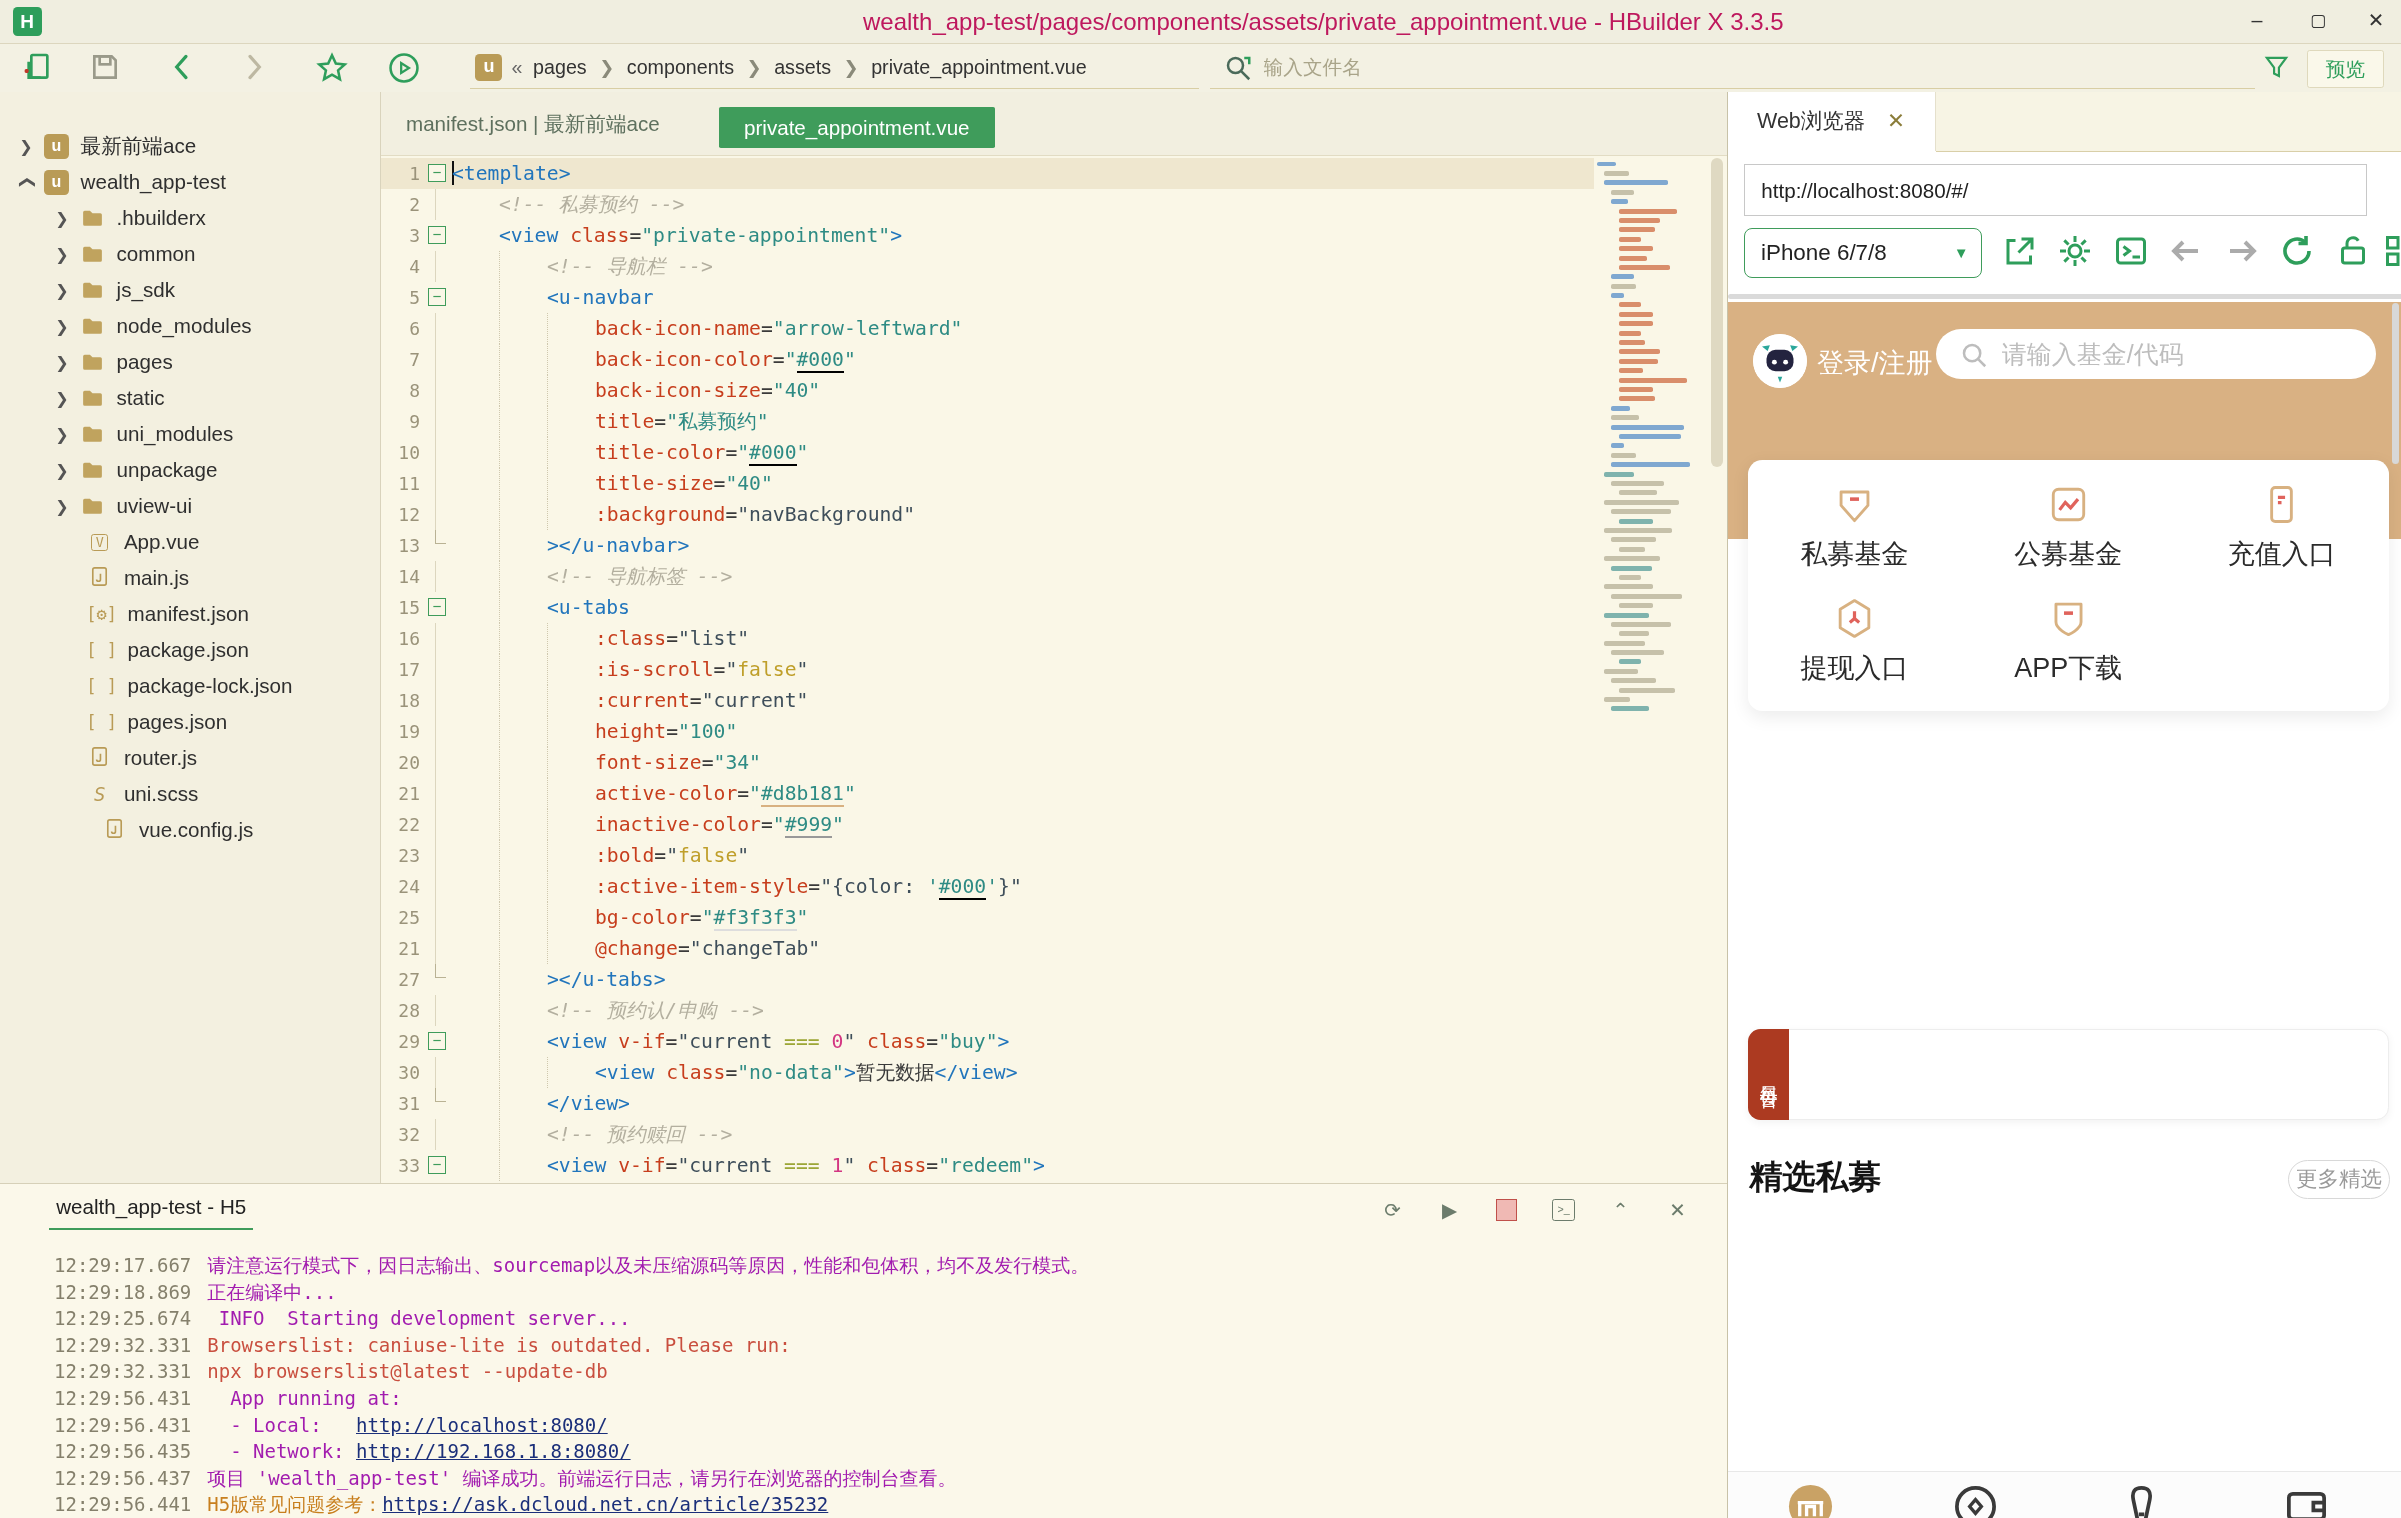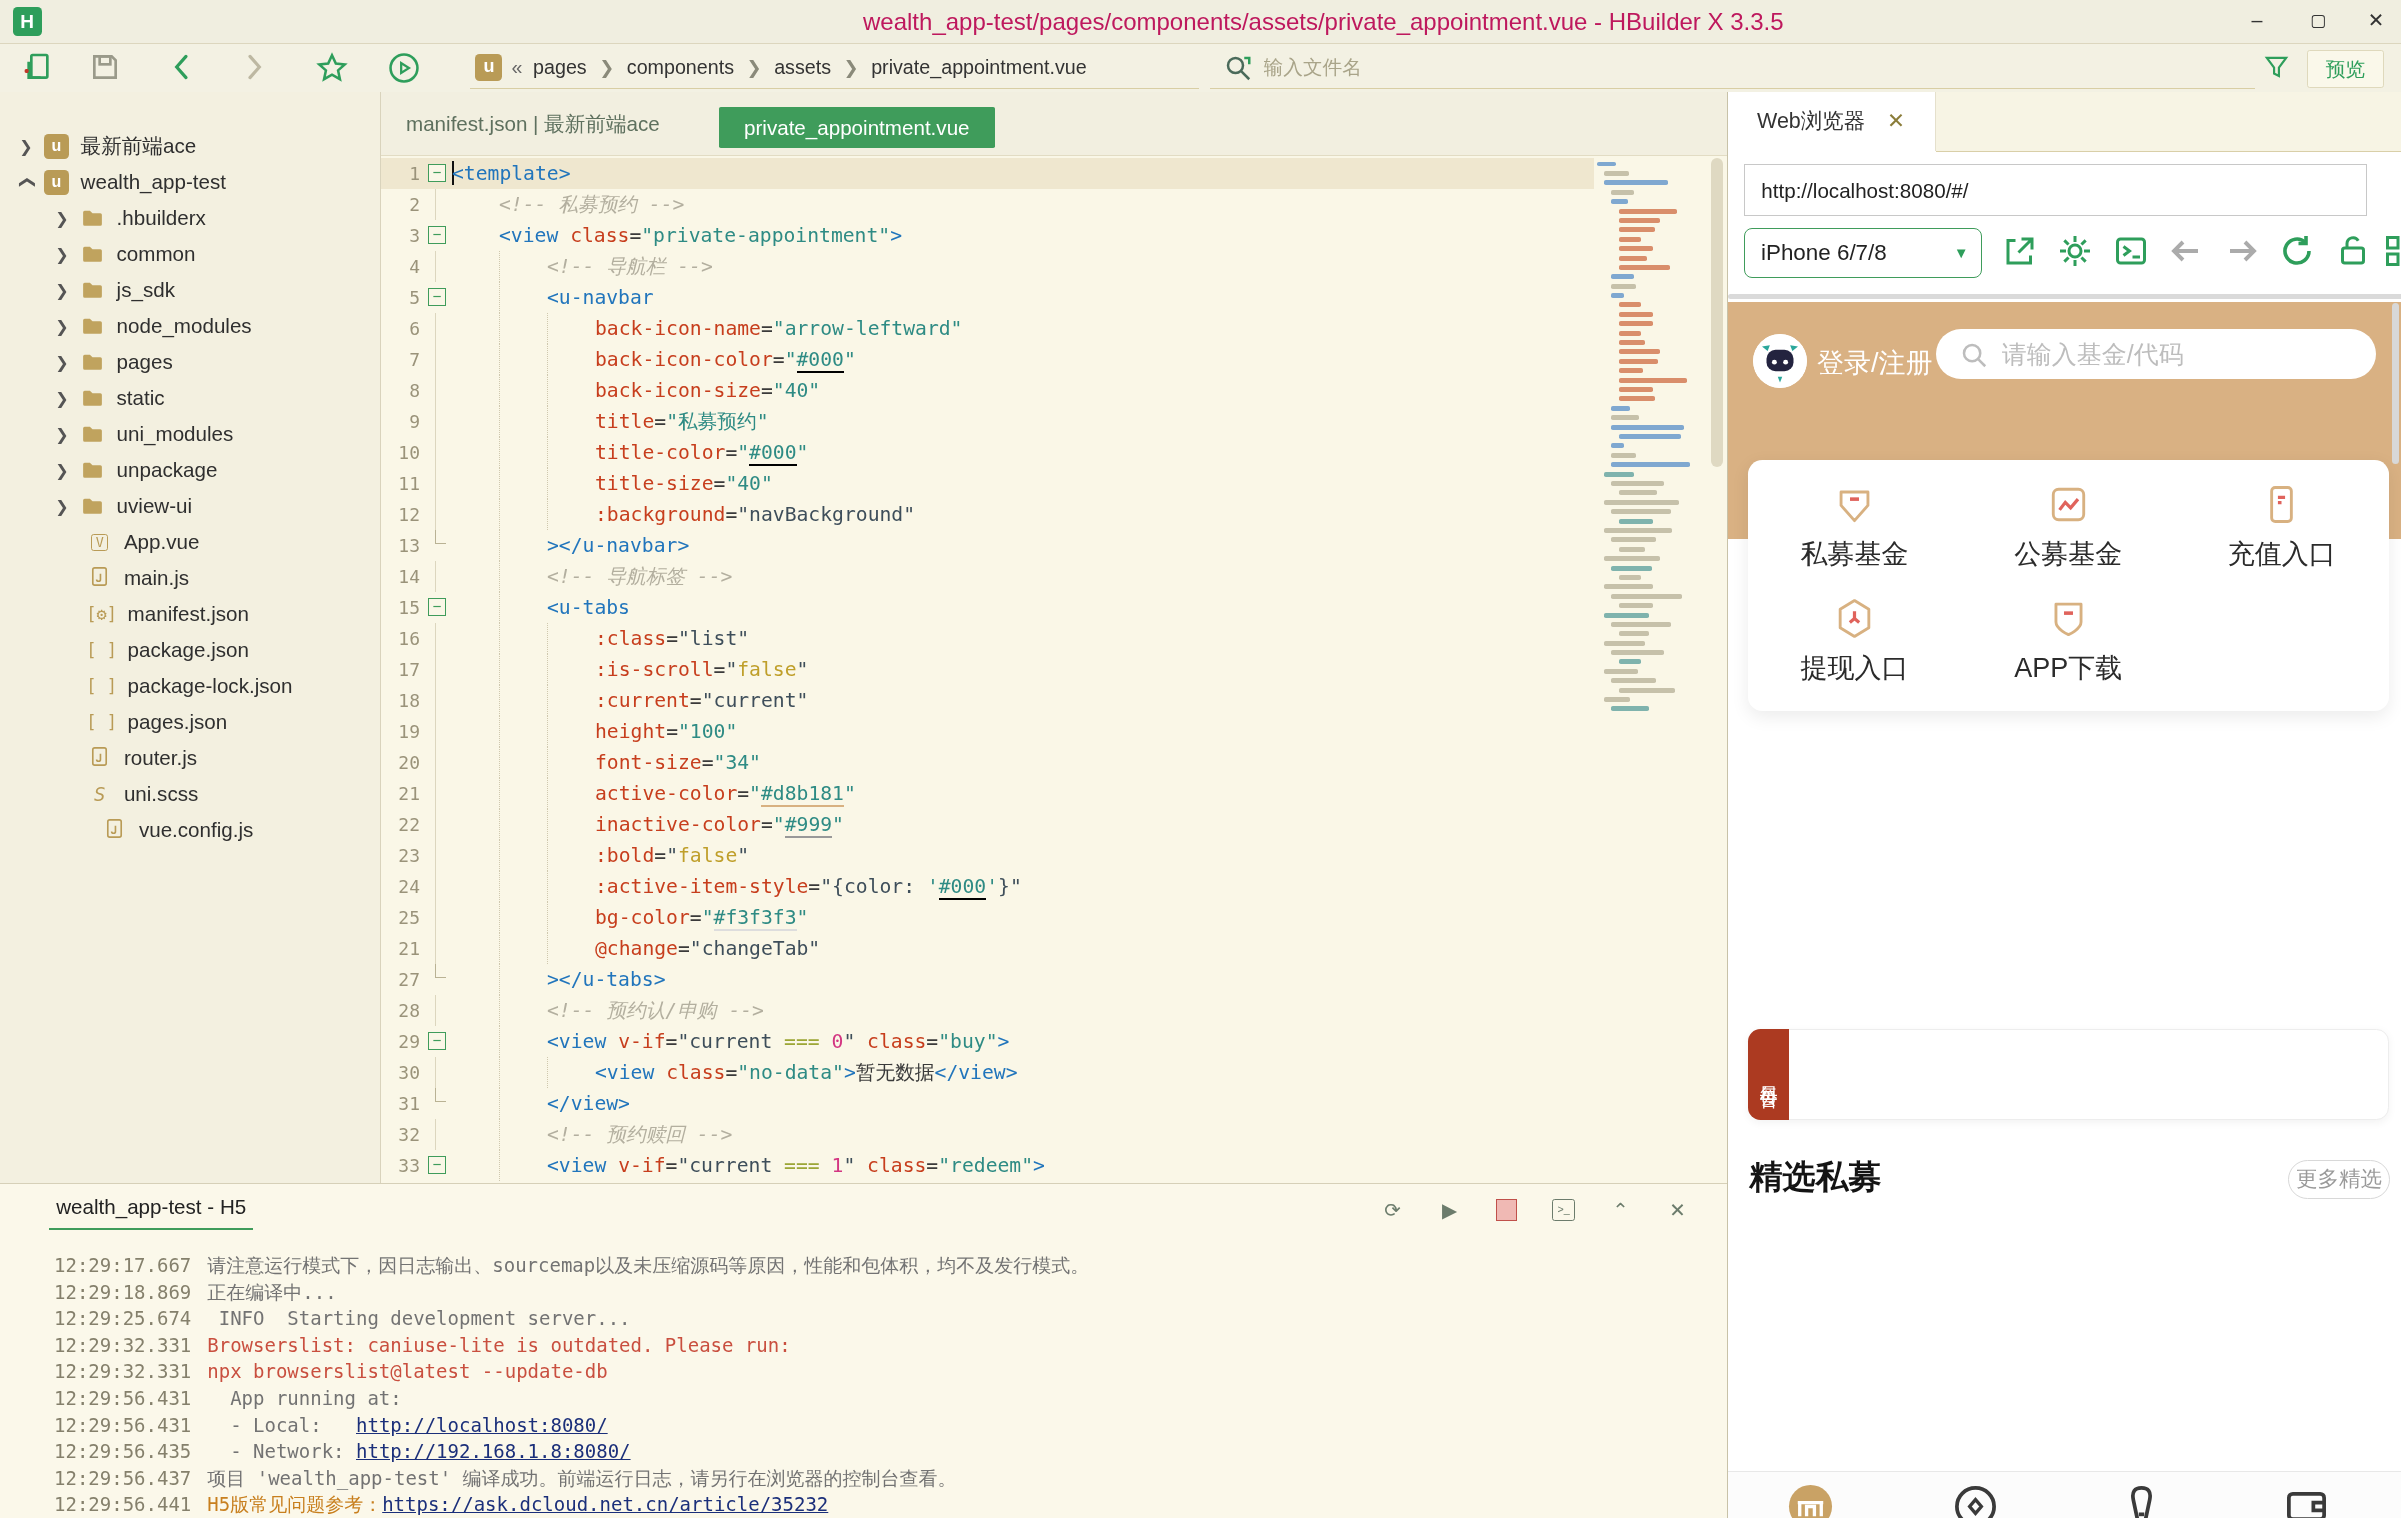--- a/index.html
+++ b/index.html
@@ -65,21 +65,21 @@
   
   .console{position:absolute;left:0;top:1183px;width:1727px;height:336px;background:#FBF8EA;border-top:0.9px solid #D6D0B8;}
   .ctab{position:absolute;left:49px;top:10.7px;font-size:20.6px;color:#222;padding:0 7.2px 9px 7.2px;border-bottom:2.7px solid #3F9C5B;cursor:pointer;}
   .cicons{position:absolute;right:36px;top:12.5px;display:flex;gap:30px;align-items:center;}
   .cico{width:27px;height:27px;text-align:center;line-height:27px;font-size:19.7px;color:#6c7c6c;cursor:pointer;}
   .cstop{width:19.7px;height:19.7px;background:#F0B9B4;border:1.8px solid #C0504A;}
   .cterm{width:21.5px;height:19.7px;border:1.8px solid #6c7c6c;border-radius:2.7px;font-size:10.7px;line-height:18px;color:#6c7c6c;}
   .clog{position:absolute;left:54px;top:68px;right:14.3px;font-family:"DejaVu Sans Mono",monospace;
         font-size:19px;line-height:26.6px;white-space:pre-wrap;}
   .lg-time{color:#85806C;margin-right:16px;}
-  .lg-t{color:#737373}.lg-r{color:#C94F3F}.lg-o{color:#C87F1E}
+  .lg-t{color:#a21caf}.lg-r{color:#C94F3F}.lg-o{color:#C87F1E}
   .lg-lk{color:#1B2F7A;text-decoration:underline;cursor:pointer;}
   
   .rpanel{position:absolute;left:1727px;top:92px;width:675px;height:1426px;background:#fff;border-left:0.9px solid #C8C2A8;}
   .rtabrest{position:absolute;left:208px;right:0;top:0;height:59px;background:#F7F4E4;border-bottom:0.9px solid #D9CFA8;}
   .rtab{position:absolute;left:0;top:0;width:208px;height:59px;background:#fff;border-right:0.9px solid #E5E0CC;
         font-size:21.5px;color:#333;line-height:59px;padding-left:29px;box-sizing:border-box;cursor:pointer;}
   .rtabx{position:absolute;left:159px;top:0;color:#8B7D3A;font-size:21.5px;cursor:pointer;}
   .urlbar{position:absolute;left:16px;top:72px;width:621px;height:50px;border:0.9px solid #C8C8C8;background:#fff;}
   .urlbar input{border:0;outline:0;width:591px;margin:12.5px 0 0 14.3px;font-size:20.6px;color:#222;
                 font-family:"Liberation Sans",sans-serif;background:transparent;}

